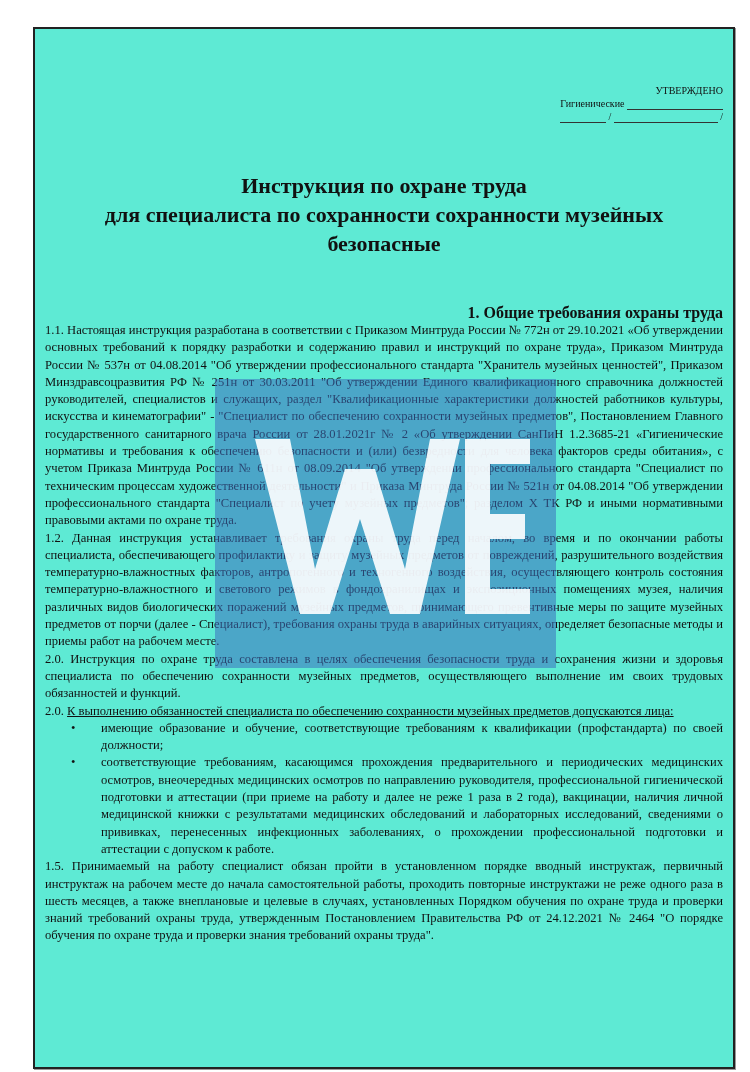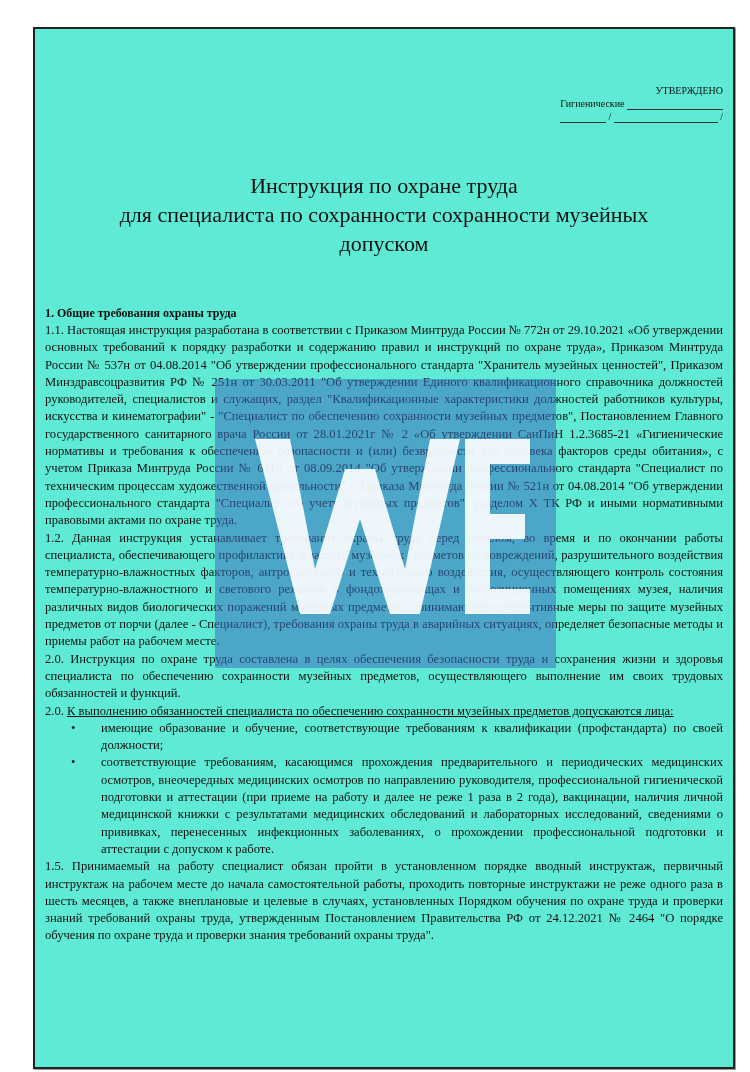--- a/index.html
+++ b/index.html
@@ -4,24 +4,24 @@
 <style>
   html, body { margin: 0; padding: 0; background: #ffffff; }
   body { width: 750px; height: 1072px; position: relative; overflow: hidden;
          font-family: "Liberation Serif", "DejaVu Serif", serif; color: #111; }
   .page { position: absolute; left: 25px; top: 27px; width: 698px; height: 1038px;
           border: 2px solid #222; box-shadow: 1px 1px 0 #999; background: #5eead4; margin-left: 8px; }
   .approval { position: absolute; right: 10px; top: 55px; width: 170px; font-size: 10px;
               line-height: 13px; text-align: right; }
   .approval .line { display: inline-block; border-bottom: 1px solid #333; vertical-align: bottom; height: 9px; }
   .title { position: absolute; left: 0; right: 0; top: 142px; text-align: center;
-           font-weight: normal; font-size: 22px; line-height: 29px; }
+           font-weight: bold; font-size: 22px; line-height: 29px; }
   .content { position: absolute; left: 10px; right: 10px; top: 275px; font-size: 12.6px; line-height: 17.3px;
              text-align: justify; }
-  .section-heading { text-align: left; font-weight: bold; font-size: 12px; line-height: 18px; margin: 0 0 0 0; }
+  .section-heading { text-align: right; font-weight: bold; font-size: 16px; line-height: 18px; margin: 0 0 0 0; }
   .para { margin: 0; }
   .u { text-decoration: underline; font-family: Liberation Serif, serif; }
   ul.bullets { margin: 0; padding-left: 40px; list-style: none; }
   ul.bullets li { position: relative; padding-left: 16px; }
   ul.bullets li .dot { position: absolute; left: -14px; top: 0; }
   .watermark { position: absolute; left: 180px; top: 350px; width: 341px; height: 289px;
                background: rgba(60, 110, 190, 0.55); pointer-events: none; }
   .watermark svg { position: absolute; left: 0; top: 0; }
 </style>
 </head>
@@ -39,21 +39,21 @@
       <span class="line" style="width:46px;"></span>
       <span>/</span>
       <span class="line" style="width:104px;"></span>
       <span>/</span>
     </div>
   </div>
 
   <div class="title">
     <div>Инструкция по охране труда</div>
     <div>для специалиста по сохранности сохранности музейных</div>
-    <div>допуском</div>
+    <div>безопасные</div>
   </div>
 
   <div class="content">
     <div class="section-heading">1. Общие требования охраны труда</div>
     <p class="para">1.1. Настоящая инструкция разработана в соответствии с Приказом Минтруда России № 772н от 29.10.2021 «Об утверждении основных требований к порядку разработки и содержанию правил и инструкций по охране труда», Приказом Минтруда России № 537н от 04.08.2014 "Об утверждении профессионального стандарта "Хранитель музейных ценностей", Приказом Минздравсоцразвития РФ № 251н от 30.03.2011 "Об утверждении Единого квалификационного справочника должностей руководителей, специалистов и служащих, раздел "Квалификационные характеристики должностей работников культуры, искусства и кинематографии" - "Специалист по обеспечению сохранности музейных предметов", Постановлением Главного государственного санитарного врача России от 28.01.2021г № 2 «Об утверждении СанПиН 1.2.3685-21 «Гигиенические нормативы и требования к обеспечению безопасности и (или) безвредности для человека факторов среды обитания», с учетом Приказа  Минтруда России № 611н от 08.09.2014 "Об утверждении профессионального стандарта "Специалист по техническим процессам художественной деятельности" и Приказа Минтруда России № 521н от 04.08.2014 "Об утверждении профессионального стандарта "Специалист по учету музейных предметов"; разделом X ТК РФ и иными нормативными правовыми актами по охране труда.</p>
     <p class="para">1.2. Данная инструкция устанавливает требования охраны труда перед началом, во время и по окончании работы специалиста, обеспечивающего профилактику и защиту музейных предметов от повреждений, разрушительного воздействия температурно-влажностных факторов, антропогенного и техногенного воздействия, осуществляющего контроль состояния температурно-влажностного и светового режимов в фондохранилищах и экспозиционных помещениях музея, наличия различных видов биологических поражений музейных предметов, принимающего превентивные меры по защите музейных предметов от порчи (далее - Специалист), требования охраны труда в аварийных ситуациях, определяет безопасные методы и приемы работ на рабочем месте.</p>
     <p class="para">2.0. Инструкция по охране труда составлена в целях обеспечения безопасности труда и сохранения жизни и здоровья специалиста по обеспечению сохранности музейных предметов, осуществляющего выполнение им своих трудовых обязанностей и функций.</p>
     <p class="para"><span>2.0. </span><span class="u">К выполнению обязанностей специалиста по обеспечению сохранности музейных предметов допускаются лица:</span></p>
     <ul class="bullets">
       <li><span class="dot">•</span><span>имеющие образование и обучение, соответствующие требованиям к квалификации (профстандарта) по своей должности;</span></li>

